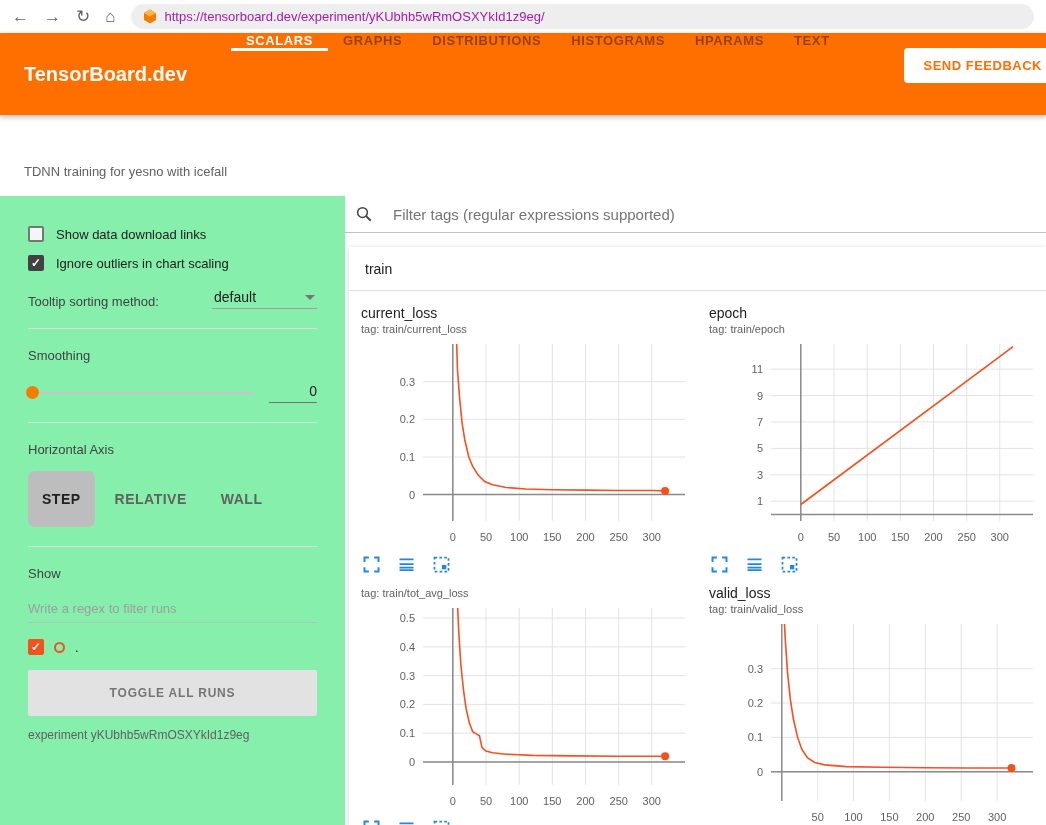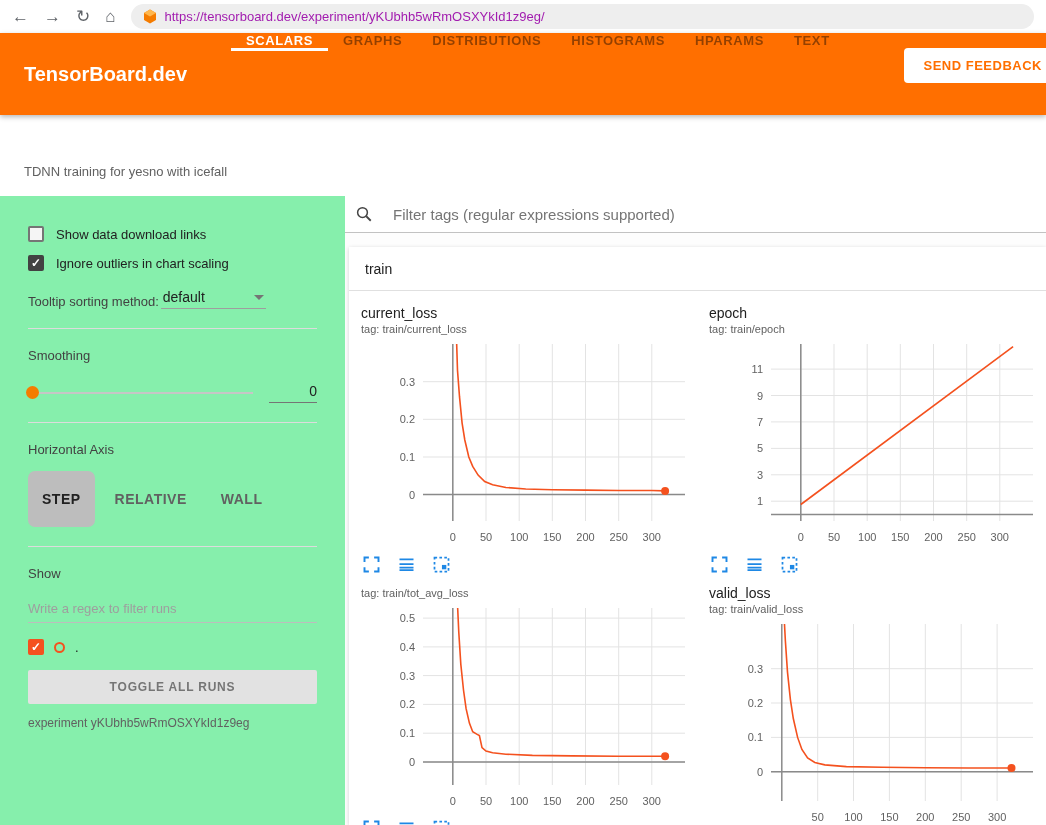--- a/index.html
+++ b/index.html
@@ -29,39 +29,39 @@
   .content { flex:1; display:flex; min-height:0; }
 
   
   .sidebar { width:345px; flex:none; background:#86efac; padding:30px 28px 0 28px; overflow:hidden; }
   .chk-row { display:flex; align-items:center; gap:12px; margin-bottom:13px; cursor:pointer; }
   .chk { width:16px; height:16px; flex:none; border:2px solid #757575; border-radius:2px; background:#f5f5f5;
          display:flex; align-items:center; justify-content:center; color:#fff; font-size:12px; font-weight:bold; line-height:1; }
   .chk.checked { background:#424242; border-color:#424242; }
   .chk.run-chk { background:#f4511e; border-color:#f4511e; }
   .chk-label { font-size:13px; color:#212121; }
-  .tooltip-row { display:flex; align-items:flex-end; gap:2px; margin-top:18px; }
+  .tooltip-row { display:flex; align-items:flex-end; gap:10px; margin-top:18px;justify-content:space-between; }
   .side-label { font-size:13px; color:#424242; }
   .dropdown { display:flex; align-items:center; justify-content:space-between; width:105px; border-bottom:1px solid #9e9e9e; padding:0 2px 3px 2px; cursor:pointer; }
   .dd-value { font-size:14px; color:#212121; }
   .dd-arrow { width:0; height:0; border-left:5px solid transparent; border-right:5px solid transparent; border-top:5px solid #757575; }
   .divider { border-top:1px solid #dcdcdc; margin:19px 0; }
   .slider-row { display:flex; align-items:center; gap:16px; margin-top:20px; }
   .slider { flex:1; height:2px; background:#c6c6c6; position:relative; cursor:pointer; }
   .slider-thumb { position:absolute; left:-2px; top:-6px; width:13px; height:13px; border-radius:50%; background:#f57c00; }
   .slider-value { width:48px; text-align:right; font-size:14px; color:#212121; border-bottom:1px solid #757575; padding-bottom:3px; }
   .axis-btns { display:flex; gap:6px; margin-top:14px; }
   .axis-btn { border:none; background:transparent; color:#616161; font-family:"Liberation Sans",sans-serif; font-size:14px; font-weight:bold; letter-spacing:.5px; padding:20px 14px; border-radius:7px; cursor:pointer; }
   .axis-btn.selected { background:#bdbdbd; color:#212121; }
   .runs-filter { display:block; width:100%; margin-top:16px; border:none; border-bottom:1px solid #bdbdbd; background:transparent; font-family:"Liberation Sans",sans-serif; font-size:13px; color:#212121; padding:4px 0 6px 0; outline:none; }
   .runs-filter::placeholder { color:#9e9e9e; }
   .run-row { display:flex; align-items:center; gap:10px; margin-top:16px; cursor:pointer; }
   .run-circle { width:11px; height:11px; border:2px solid #f4511e; border-radius:50%; flex:none; }
   .run-name { font-size:13px; color:#212121; }
-  .toggle-all { display:block; width:100%; margin-top:15px; background:#e2e2e2; border:none; border-radius:2px; color:#757575; font-family:"Liberation Sans",sans-serif; font-size:12px; font-weight:bold; letter-spacing:.8px; padding:10px 0; cursor:pointer; }
+  .toggle-all { display:block; width:100%; margin-top:15px; background:#e2e2e2; border:none; border-radius:2px; color:#757575; font-family:"Liberation Sans",sans-serif; font-size:12px; font-weight:bold; letter-spacing:.8px; padding:16px 0; cursor:pointer; }
   .exp-note { margin-top:12px; font-size:12px; color:#616161; }
 
   
   .main { flex:1; min-width:0; background:#fdfdfd; display:flex; flex-direction:column; overflow:hidden; }
   .filter-row { height:37px; flex:none; background:#fff; display:flex; align-items:center; gap:20px; padding:0 0 0 10px; border-bottom:1px solid #c2c2c2; }
   .filter-input { flex:1; border:none; outline:none; background:transparent; font-family:"Liberation Sans",sans-serif; font-size:15px; color:#212121; }
   .filter-input::placeholder { color:#757575; }
   .card { background:#fff; margin:14px 0 0 4px; box-shadow:0 1px 4px rgba(0,0,0,0.18); flex:1; min-height:0; }
   .card-header { height:44px; display:flex; align-items:center; padding:0 16px; border-bottom:1px solid #e0e0e0; font-size:14px; color:#212121; cursor:pointer; }
   .charts-grid { display:grid; grid-template-columns:348px 348px; padding:14px 0 0 12px; row-gap:10px; }

